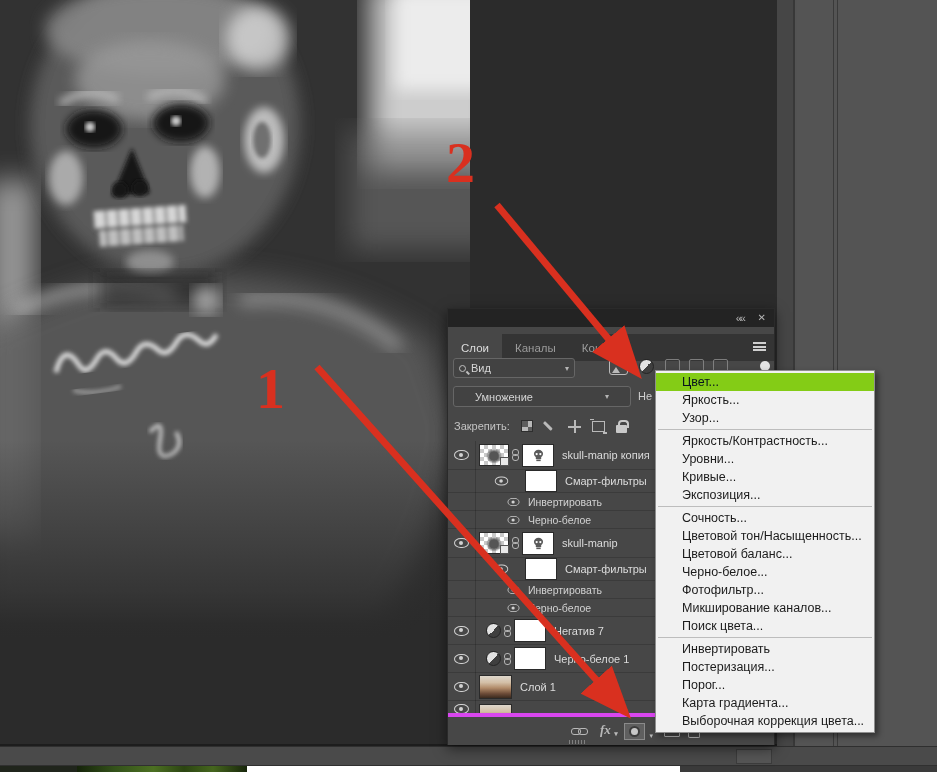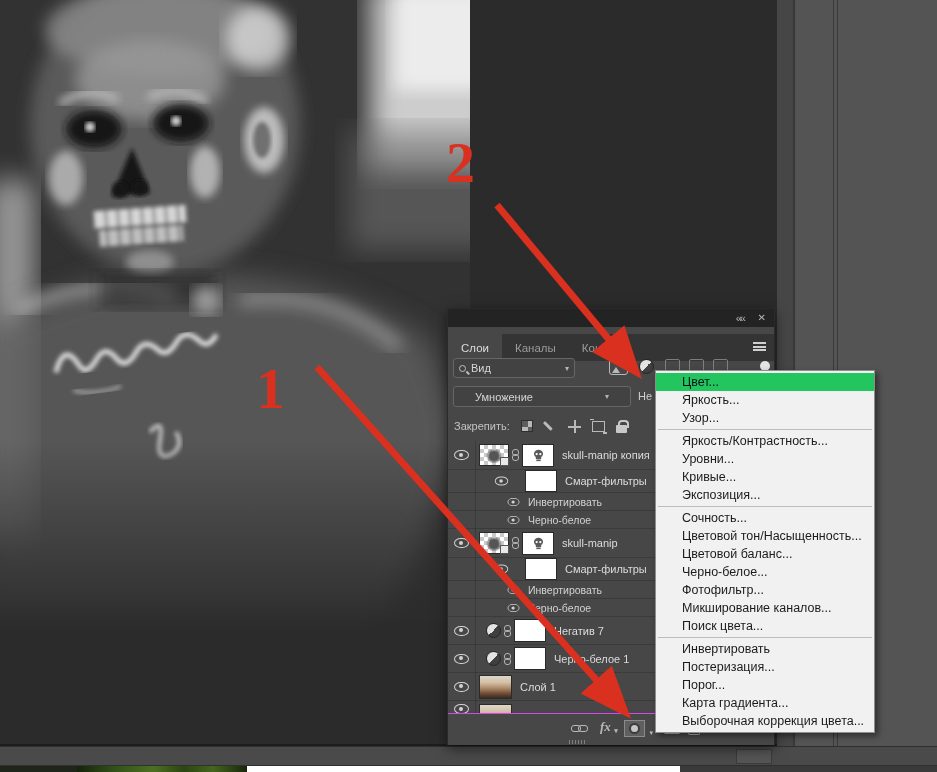--- a/index.html
+++ b/index.html
@@ -89,42 +89,42 @@
   .maskthumb{margin-left:3px;width:32px;height:23px;background:#ffffff;display:flex;align-items:center;justify-content:center;}
   .row-sf .thumb{margin-left:16px;width:32px;height:22px;background:#fff;}
   .halfc-row{margin-left:17px;width:15px;height:15px;border-radius:50%;border:1px solid #242424;
     background:linear-gradient(135deg,#e3e3e3 50%,#3f3f3f 50%);flex:0 0 auto;}
   .photothumb{margin-left:10px;width:33px;height:24px;
     background:linear-gradient(180deg,#ded7cc 0%,#d3bfa6 30%,#b08a68 55%,#6d4c38 80%,#3a2a1e 100%);}
   .lname{margin-left:8px;font-size:11px;color:#dcdcdc;white-space:nowrap;overflow:hidden;}
   .row-fxi .lname{font-size:10.5px;margin-left:7px;color:#d2d2d2;}
   .row-sf .lname{font-size:11px;}
 
-  .panelbottom{position:absolute;left:0;top:404px;width:100%;height:32px;border-top:1px solid #d946ef;background:#474747;}
+  .panelbottom{position:absolute;left:0;top:404px;width:100%;height:32px;border-top:4px solid #d946ef;background:#474747;}
   .pb-ic{position:absolute;top:7px;color:#b9b9b9;cursor:pointer;}
   .pb-link{left:123px;top:11px;display:flex;}
   .pb-link i{width:10px;height:7px;border:1.5px solid #b9b9b9;border-radius:3px;display:block;}
   .pb-link i + i{margin-left:-3px;}
   .pb-fx{left:152px;top:5px;font-size:13px;font-style:italic;font-weight:bold;font-family:"Liberation Serif",serif;}
   .pb-fx::after{content:'▾';font-size:7px;position:absolute;right:-7px;bottom:0;font-style:normal;}
   .pb-adj{left:176px;top:6px;width:21px;height:17px;background:#5f5f5f;border:1px solid #8a8a8a;display:flex;align-items:center;justify-content:center;}
   .pb-adj i{width:11px;height:11px;border-radius:50%;background:#c7c7c7;border:2px solid #3c3c3c;display:block;}
   .pb-adj::after{content:'▾';font-size:7px;position:absolute;right:-9px;bottom:-1px;color:#b9b9b9;}
   .pb-folder{left:216px;top:9px;width:16px;height:11px;border:1.5px solid #b0b0b0;border-radius:1px;}
   .pb-folder::before{content:'';position:absolute;left:0;top:-3px;width:6px;height:2px;background:#b0b0b0;}
   .pb-trash{left:240px;top:8px;width:12px;height:13px;border:1.5px solid #b0b0b0;border-top:none;border-radius:0 0 2px 2px;}
   .pb-trash::before{content:'';position:absolute;left:-2px;top:-3px;width:14px;height:1.5px;background:#b0b0b0;}
   .grip{position:absolute;left:121px;bottom:1px;width:18px;height:4px;
     background:repeating-linear-gradient(90deg,#808080 0 1px,transparent 1px 3px);cursor:ns-resize;}
 
   
   .menu{position:absolute;left:655px;top:370px;width:220px;background:#f1f1f1;border:1px solid #8e8e8e;
     box-shadow:3px 3px 6px rgba(0,0,0,.45);z-index:40;padding:2px 0;}
   .mi{height:18px;line-height:18px;padding-left:26px;font-size:12.5px;color:#1b1b1b;white-space:nowrap;cursor:pointer;}
-  .mi.sel{background:#22c55e;color:#06131f;}
+  .mi.sel{background:#84cc16;color:#06131f;}
   .msep{border-top:1px solid #bdbdbd;margin:2px 2px;height:0;}
 
   
   .anno{position:absolute;color:#d9301f;font-family:"Liberation Serif",serif;font-weight:bold;font-size:58px;z-index:60;line-height:1;}
   .anno-1{left:256px;top:360px;}
   .anno-2{left:446px;top:134px;}
   .arrows{position:absolute;left:0;top:0;width:937px;height:772px;z-index:55;pointer-events:none;}
 </style>
 </head>
 <body>

